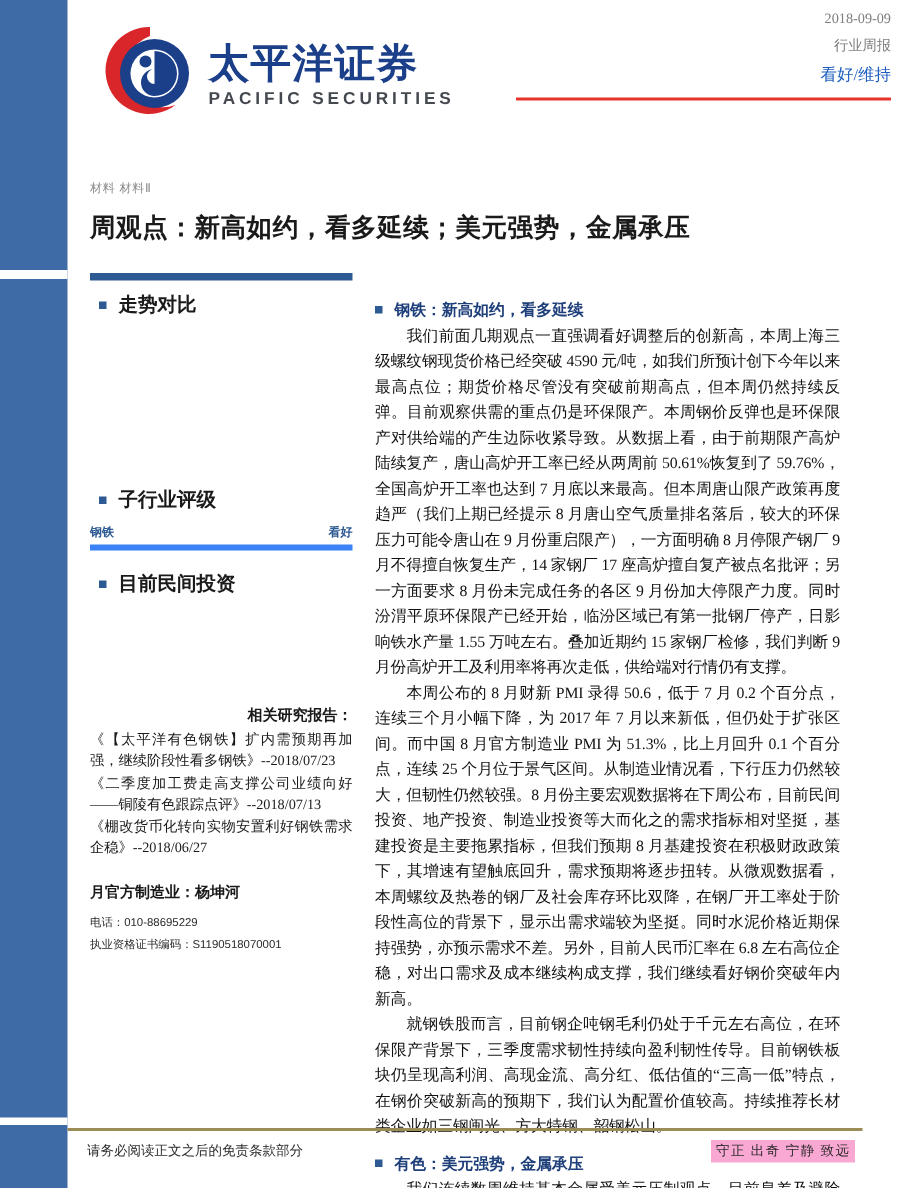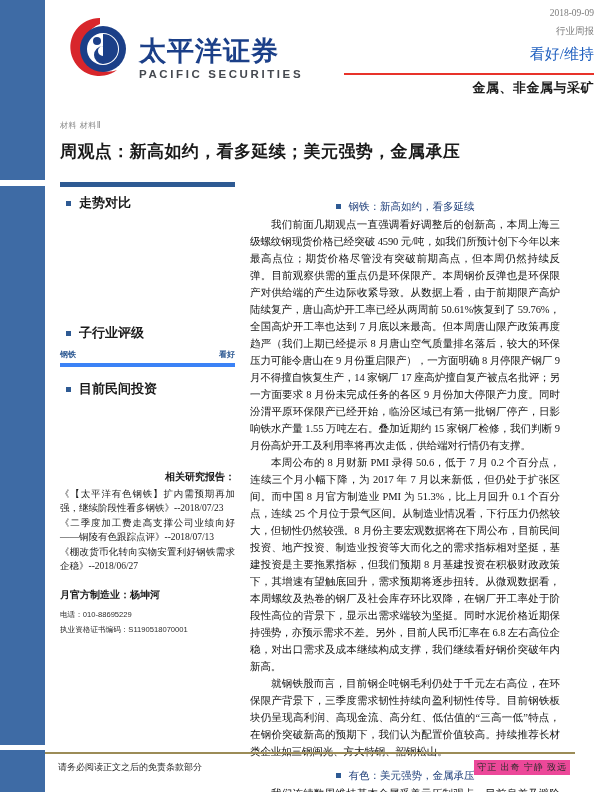--- a/index.html
+++ b/index.html
@@ -38,21 +38,21 @@
   
   .header {
     position: absolute;
     left: 45px; top: 0;
     width: 567px; height: 100px;
   }
   .logo-wrap {
     position: absolute;
     left: 22px; top: 14px;
     display: flex;
-    align-items: flex-end;
+    align-items: center;
   }
   .logo-mark {
     position: relative;
     width: 66px; height: 66px;
     margin-right: 6px;
   }
   .logo-text {
     display: flex;
     flex-direction: column;
     justify-content: center;
@@ -85,21 +85,21 @@
     font-size: 9.5px;
     color: #7d7d7d;
     line-height: 1.9;
   }
   .head-type {
     font-size: 9.5px;
     color: #7d7d7d;
     line-height: 1.9;
   }
   .head-rating {
-    font-size: 15px;
+    font-size: 11px;
     color: #1f5fbf;
     line-height: 1.9;
     padding-bottom: 2px;
   }
   .head-rule {
     height: 2.5px;
     background: #e8332a;
     margin: 2px 0 3px 0;
   }
   .head-sector {
@@ -201,24 +201,23 @@
   
   .rcol {
     position: absolute;
     left: 250px; top: 200px;
     width: 310px;
   }
   .topic-head {
     display: flex;
     align-items: flex-start;
     font-size: 10.5px;
-    font-weight: normal;
+    font-weight: bold;
     color: #1f3f7a;
     margin-bottom: 2px;
-    justify-content: center;
   }
   .topic-head .sq { margin-top: 4px; background: #2e5a93; }
   .body-p {
     font-size: 10.5px;
     color: #111111;
     line-height: 1.62;
     text-align: justify;
     text-indent: 21px;
     margin: 0;
     letter-spacing: -0.1px;
@@ -240,21 +239,21 @@
     justify-content: space-between;
     align-items: center;
   }
   .foot-left {
     font-size: 9px;
     color: #2b2b2b;
   }
   .foot-right {
     font-size: 9px;
     color: #2b2b2b;
-    background: #ec4899;
+    background: #f9a8d4;
     padding: 1px 3px;
     letter-spacing: 1px;
     text-align: right;
   }
 </style>
 </head>
 <body>
 
 <div class="page">
 
@@ -278,21 +277,20 @@
         <div class="logo-cn">太平洋证券</div>
         <div class="logo-en">PACIFIC SECURITIES</div>
       </div>
     </div>
 
     <div class="head-right">
       <div class="head-date">2018-09-09</div>
       <div class="head-type">行业周报</div>
       <div class="head-rating">看好/维持</div>
       <div class="head-rule"></div>
-      <div class="head-sector">金属、非金属与采矿</div>
     </div>
   </div>
 
   <div class="breadcrumb">材料 材料Ⅱ</div>
   <div class="doc-title">周观点：新高如约，看多延续；美元强势，金属承压</div>
 
   <div class="lcol">
 
     <div class="sec-bar"></div>
     <div class="sec-head">

